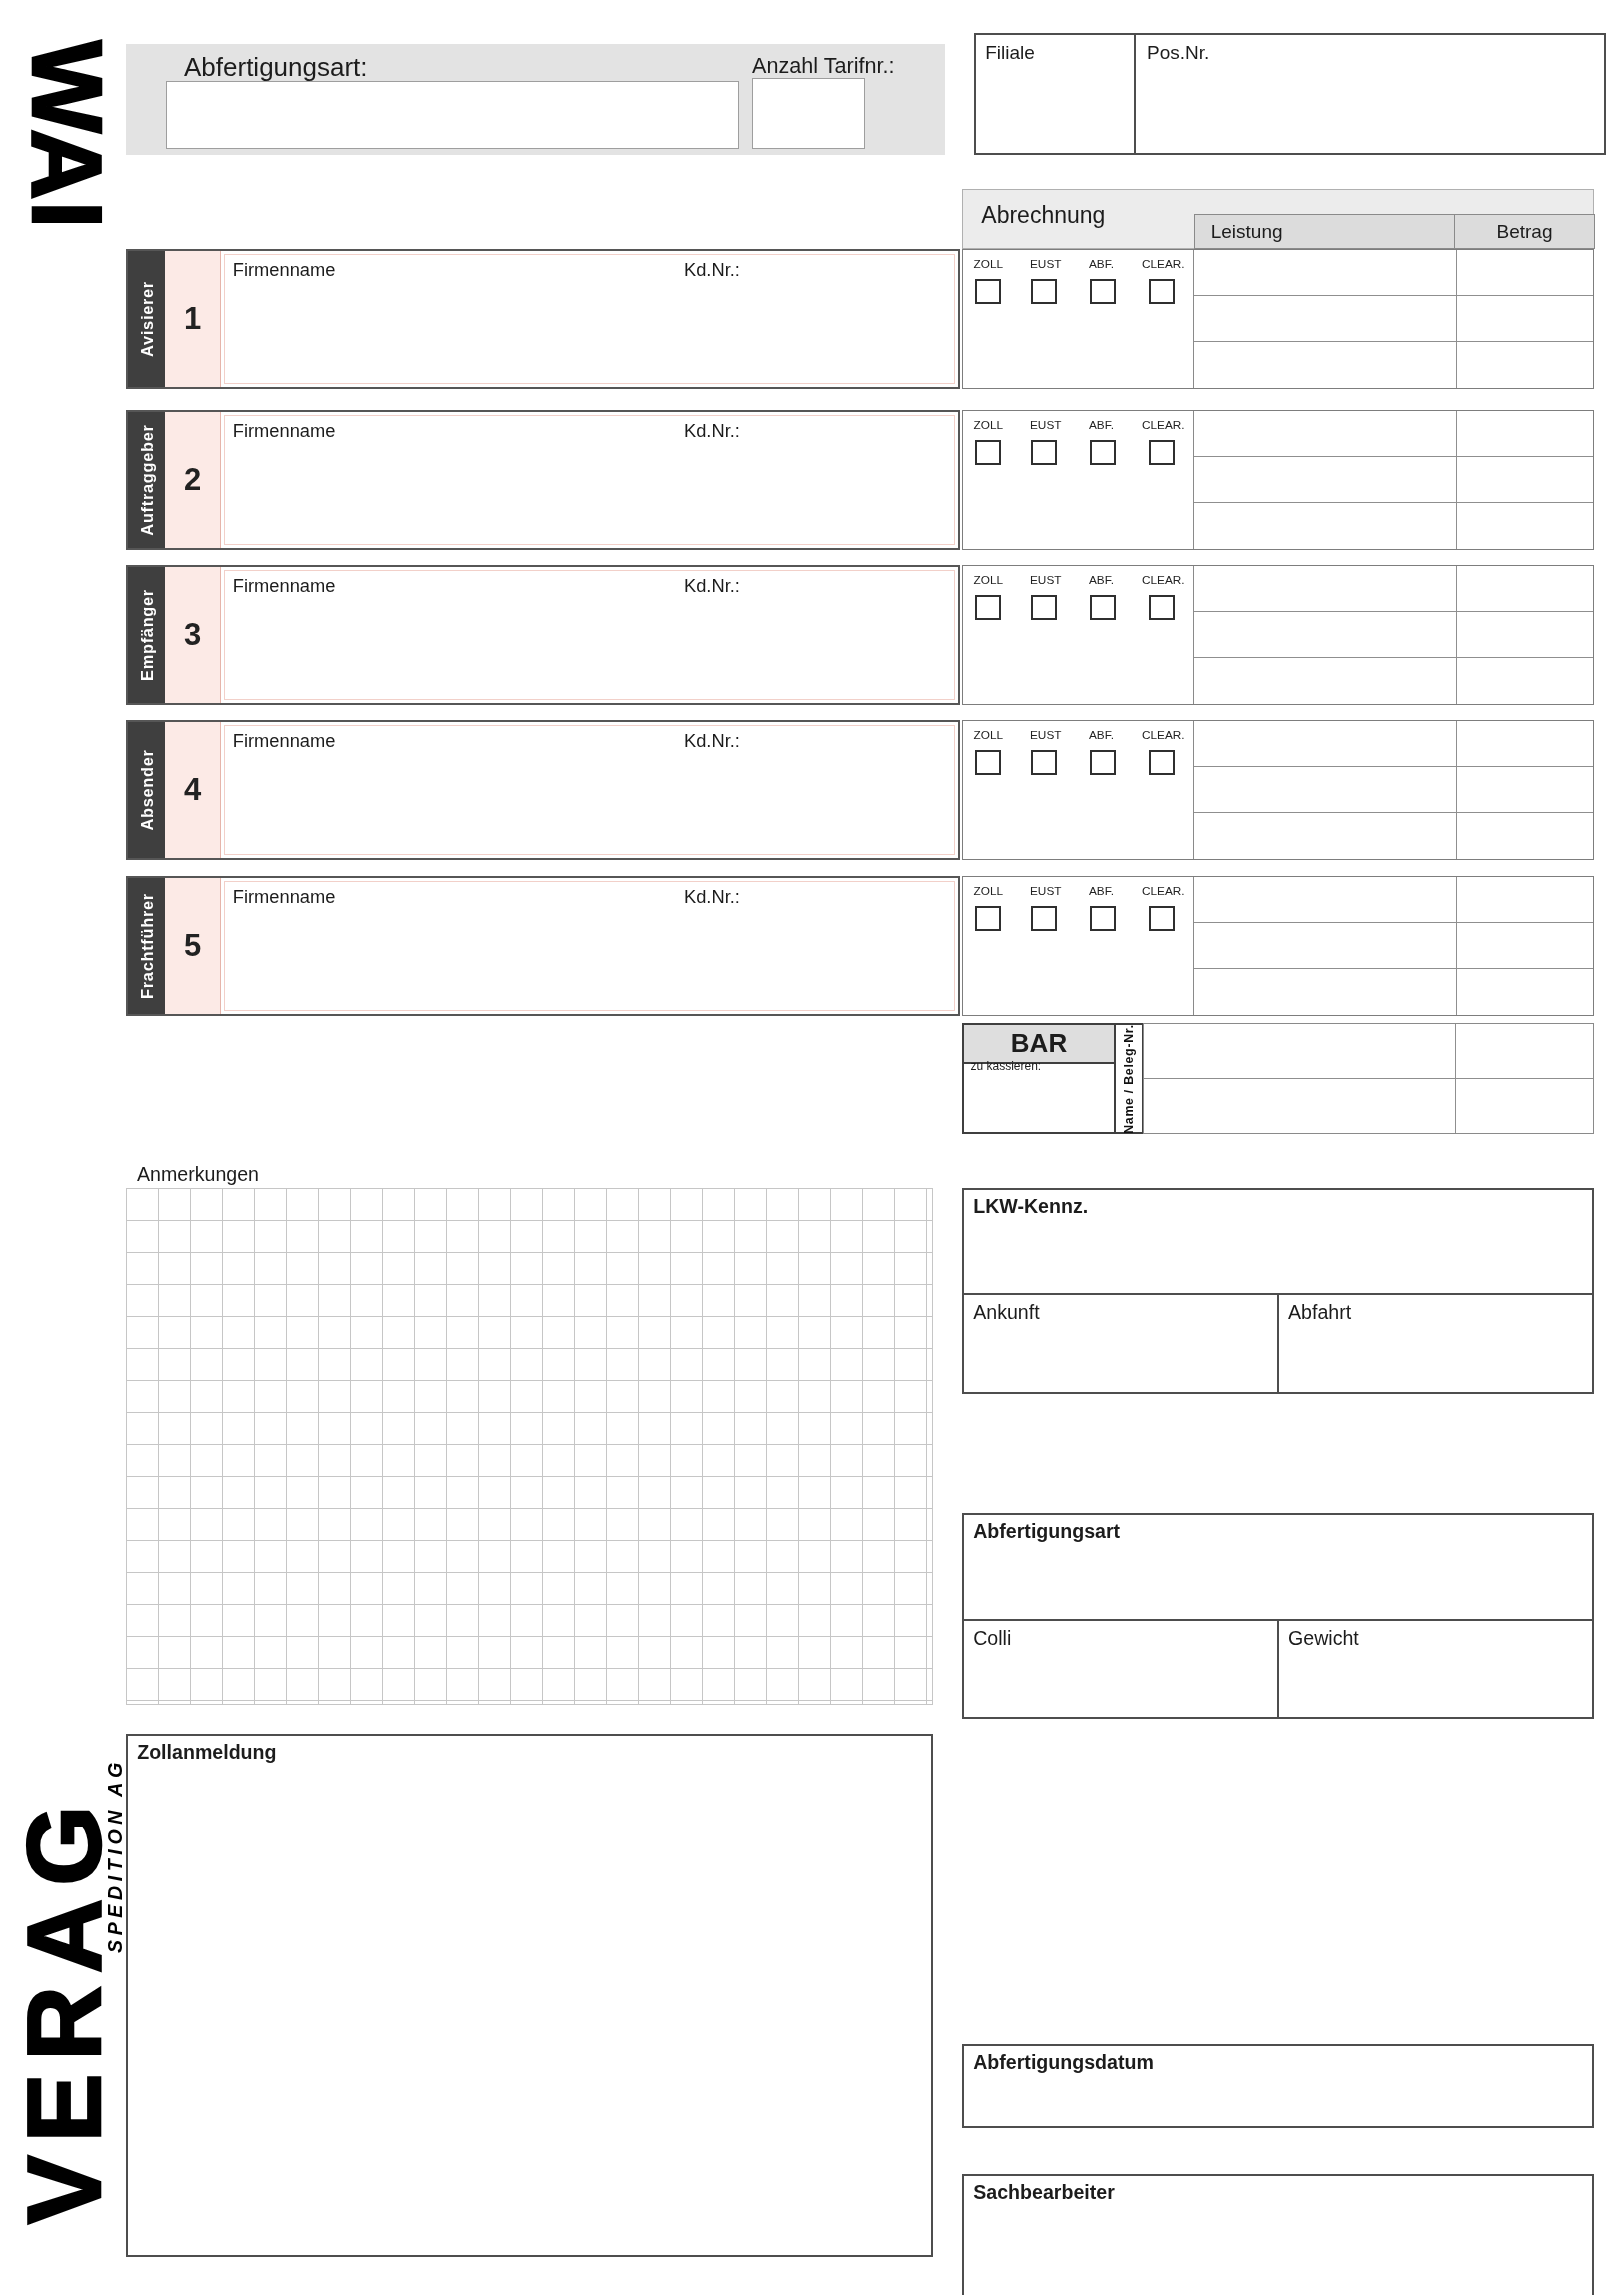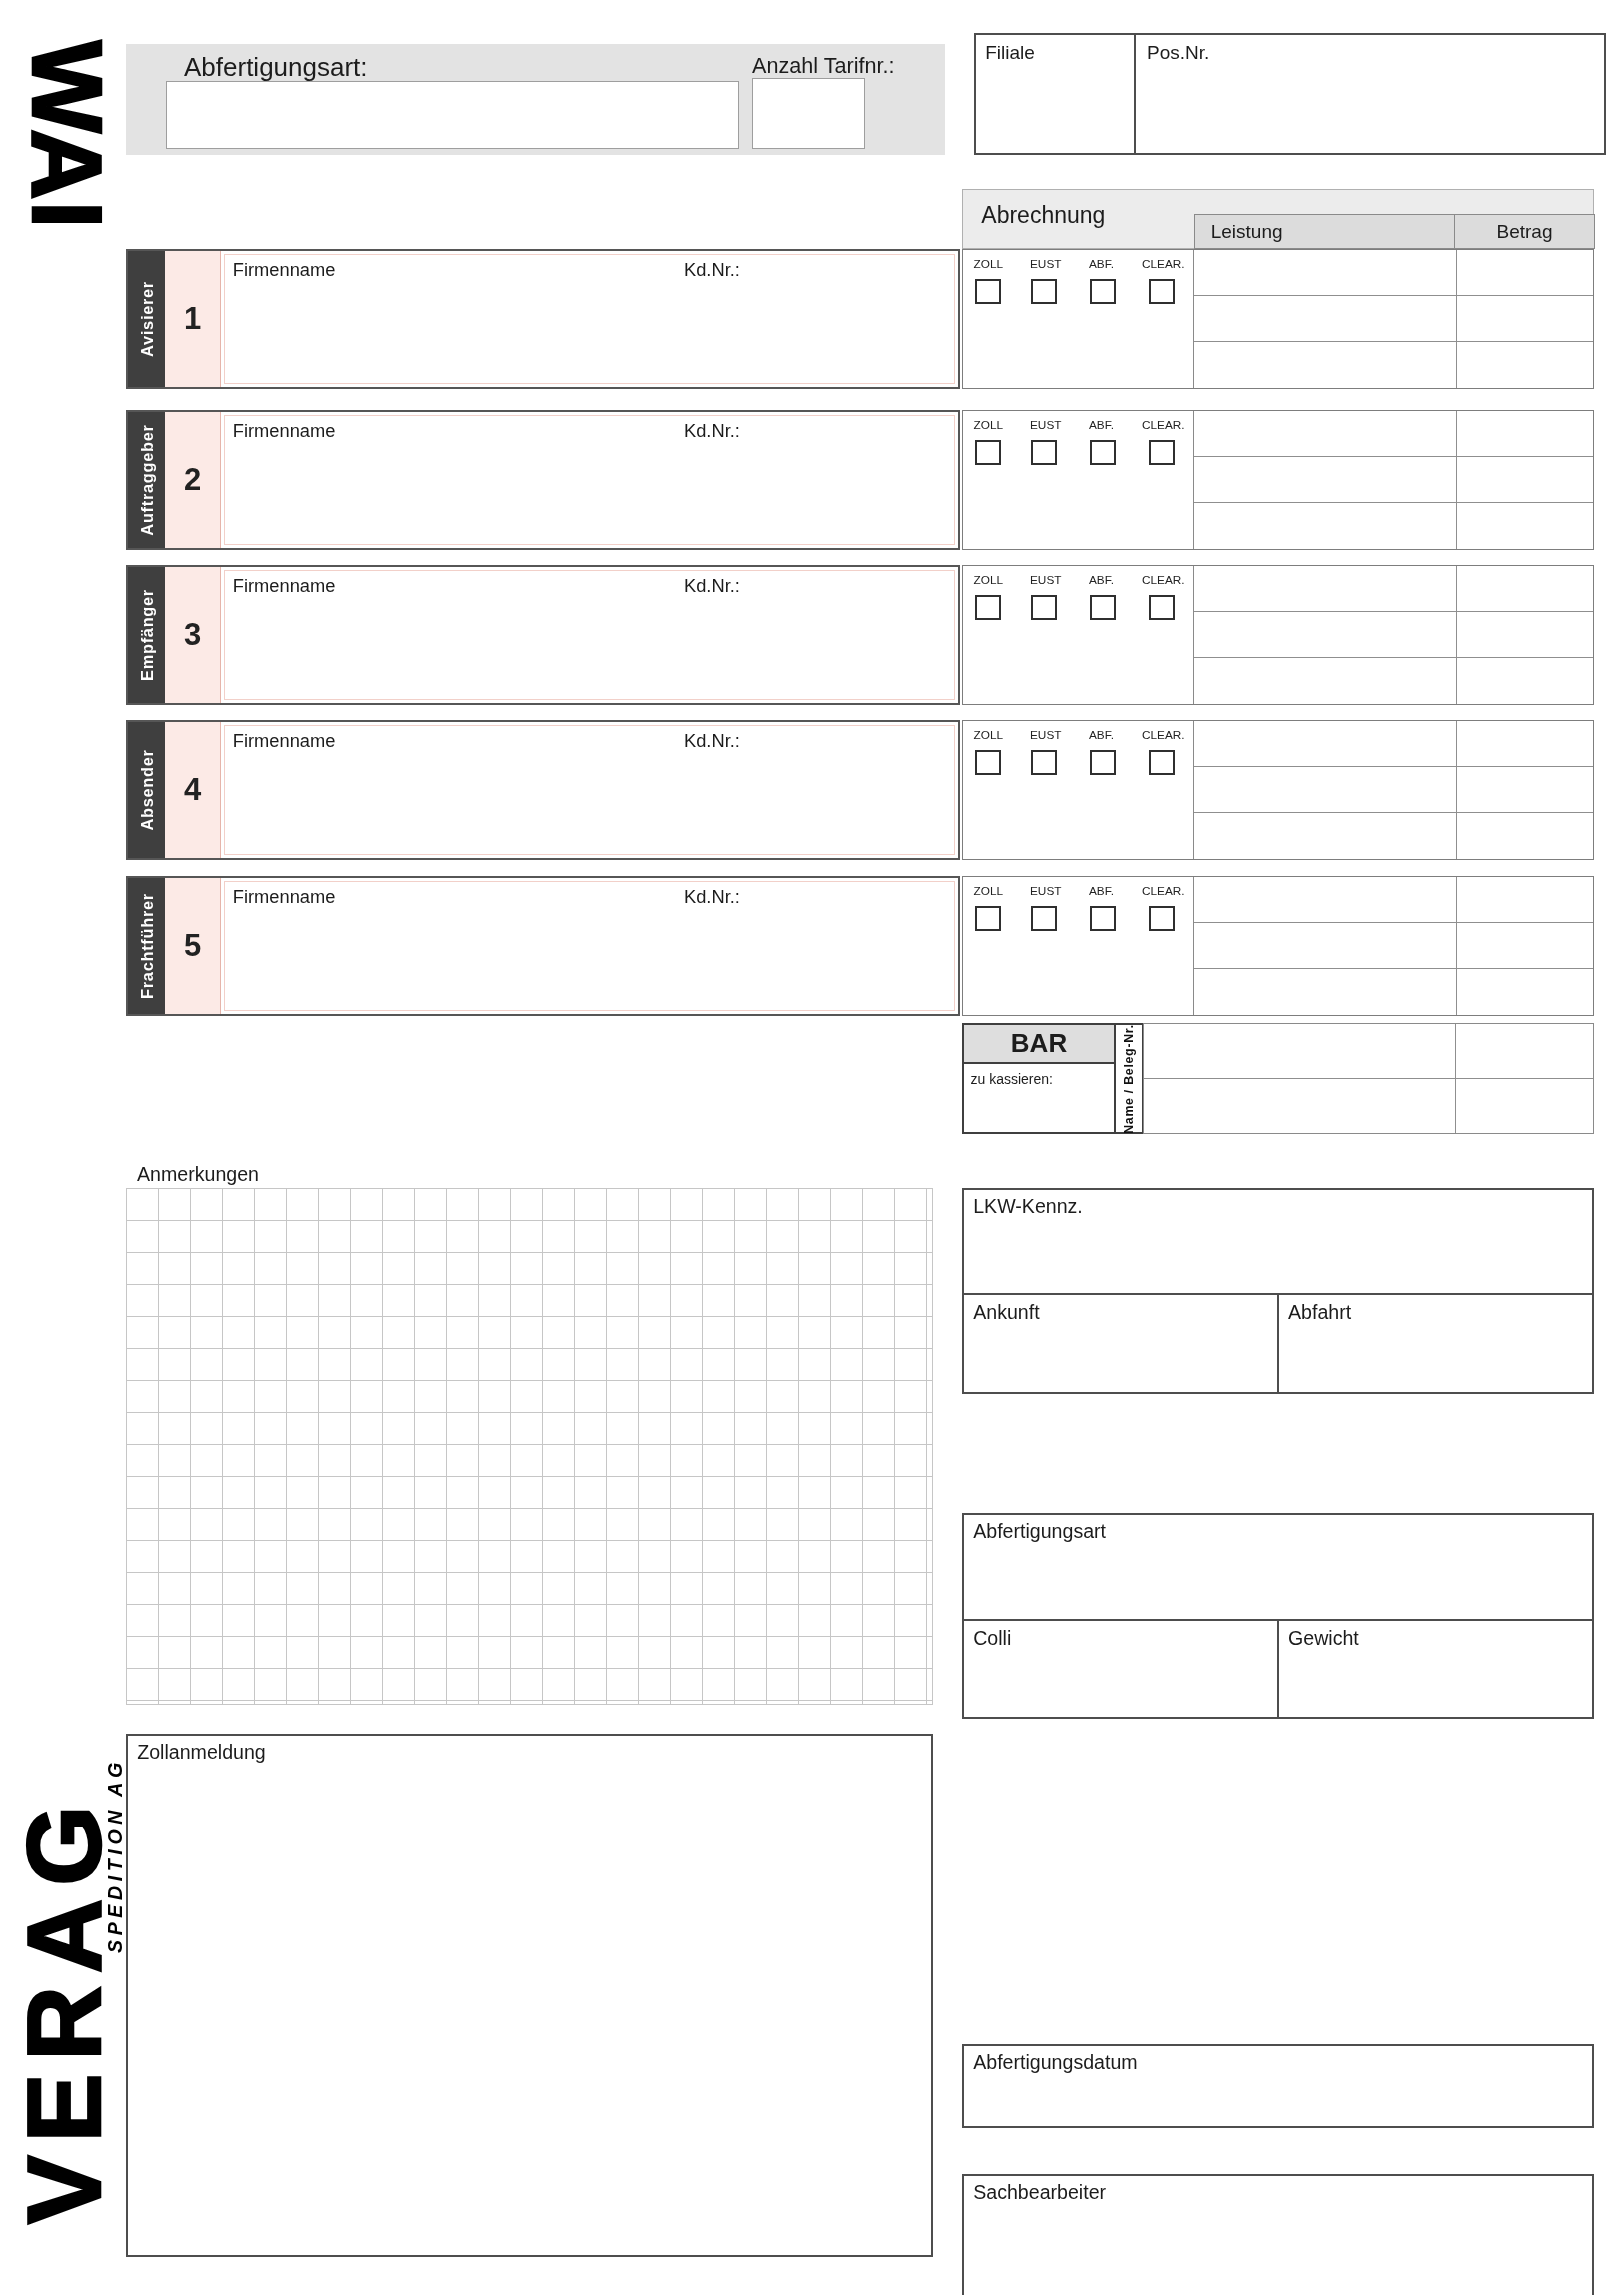--- a/index.html
+++ b/index.html
@@ -54,21 +54,21 @@
   .cb{top:29px;width:26px;height:25px;border:2px solid #2f2f2f;background:#fff;}
   .plines{left:230px;top:0;right:0;bottom:0;border-left:1.3px solid #8a8a8a;}
   .hline{left:0;right:0;height:0;border-top:1.3px solid #8f8f8f;}
   .vline{top:0;bottom:0;width:0;border-left:1.3px solid #8f8f8f;}
 
   
   .bar-strip{left:962px;top:1023px;width:636px;height:111px;}
   .bar-left{left:0;top:0;width:154px;height:111px;border:2px solid #3f3f3f;background:#fff;}
   .bar-head{left:0;top:0;right:0;height:39px;background:#dedede;border-bottom:2px solid #3f3f3f;
     display:flex;align-items:center;justify-content:center;font-size:26px;font-weight:bold;}
-  .bar-sub{left:6.5px;top:46px;font-size:14px;}
+  .bar-sub{left:6.5px;top:34px;font-size:12px;}
   .bar-amount{left:3.9px;top:65px;right:3.9px;bottom:3.9px;}
   .bar-name{left:154px;top:0;width:27.5px;height:111px;border:2px solid #3f3f3f;border-left:none;background:#fff;}
   .bar-lines{left:181px;top:0;width:451px;height:111px;border:1.3px solid #8a8a8a;background:#fff;}
 
   
   .anm-label{left:137px;top:1163px;font-size:19.6px;text-align:center;}
   .anm-grid{left:126px;top:1188px;width:807px;height:517px;
     background-image:linear-gradient(#c6c6c6 1.3px,transparent 1.3px),
                      linear-gradient(90deg,#c6c6c6 1.3px,transparent 1.3px);
     background-size:32px 32px;
@@ -76,21 +76,21 @@
   .zoll-box{left:126px;top:1734px;width:807px;height:523px;border:2px solid #4d4d4d;background:#fff;}
 
   
   .big-box{left:962px;width:632px;border:2px solid #4d4d4d;background:#fff;}
   .lkw-box{top:1188px;height:206px;}
   .waren-box{top:1513px;height:206px;}
   .hdiv{left:0;right:0;height:0;border-top:2px solid #4d4d4d;}
   .vdiv2{width:0;border-left:2px solid #4d4d4d;}
   .date-box{top:2044px;height:84px;}
   .clerk-box{top:2126px;height:132px;margin-top:48px;}
-  .boxlbl{left:9.2px;top:5.2px;font-size:19.6px;}
+  .boxlbl{left:9.2px;top:5.2px;font-size:19.6px;font-weight:bold;}
   .sublbl{font-size:19.6px;}
   .fieldfill{background:transparent;}
 </style>
 </head>
 <body>
 
 <div class="page">
 
   <div class="abs logo-wai">WAI</div>
   <div class="abs logo-verag">VERAG</div>

